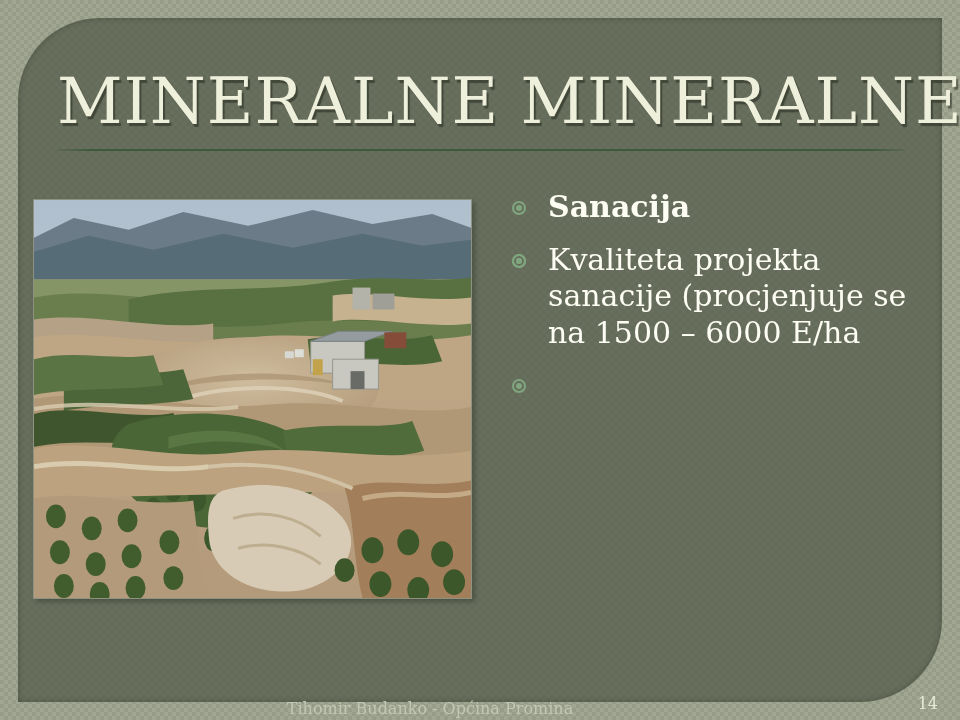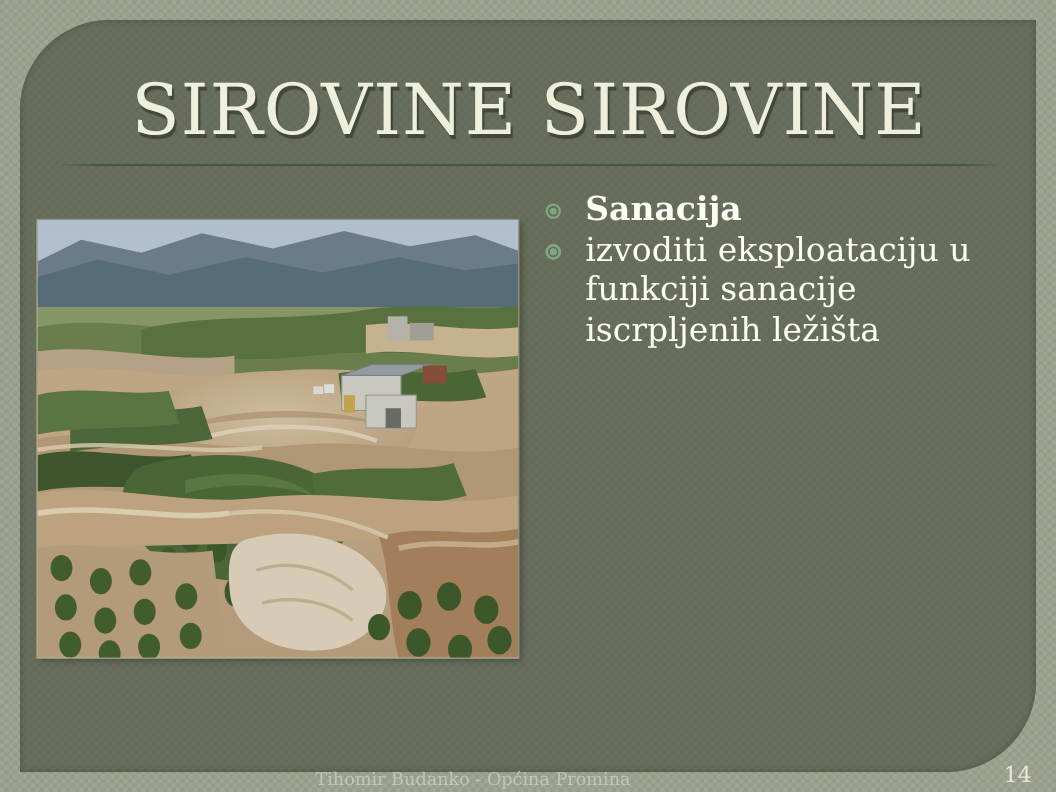--- a/index.html
+++ b/index.html
@@ -89,21 +89,21 @@
     list-style: none;
     margin: 0;
     padding: 0;
   }
   ul.bullets li {
     position: relative;
     padding-left: 38px;
     color: #fdfdf4;
     font-size: 30px;
     line-height: 36.5px;
-    margin: 0;
+    margin: 16px;
   }
   ul.bullets li .bullet-mark {
     position: absolute;
     left: 2px;
     top: 12px;
     width: 14px;
     height: 14px;
     border-radius: 50%;
     border: 2px solid #7fa67e;
     box-sizing: border-box;
@@ -132,33 +132,33 @@
     font-size: 16px;
     line-height: 22px;
     color: #c2c6b4;
     margin-top: 22px;
   }
 
   #page-number {
     position: absolute;
     right: 22px;
     bottom: 4px;
-    font-size: 20px;
+    font-size: 16px;
     line-height: 24px;
     color: #e7e9d6;
   }
 </style>
 </head>
 <body>
 
 <div id="slide">
 
   <div id="panel"></div>
 
-  <div id="title">SIROVINE SIROVINE</div>
+  <div id="title">MINERALNE MINERALNE</div>
   <div id="title-rule"></div>
 
   <div id="photo-frame">
     <svg viewBox="0 0 439 400" preserveAspectRatio="none">
       <defs>
         <linearGradient id="sky" x1="0" y1="0" x2="0" y2="1">
           <stop offset="0%" stop-color="#b6c6d4"></stop>
           <stop offset="100%" stop-color="#cfd8dd"></stop>
         </linearGradient>
         <linearGradient id="soil" x1="0" y1="0" x2="0" y2="1">
@@ -263,24 +263,24 @@
     <ul class="bullets">
       <li class="is-bold gap-after">
         <span class="bullet-mark"></span>
         <span>Sanacija</span>
       </li>
       <li>
         <span class="bullet-mark"></span>
       </li>
       <li>
         <span class="bullet-mark"></span>
+        <span>Kvaliteta projekta sanacije (procjenjuje se na 1500 – 6000 E/ha</span>
       </li>
       <li>
         <span class="bullet-mark"></span>
-        <span>izvoditi eksploataciju u funkciji sanacije iscrpljenih ležišta</span>
       </li>
     </ul>
   </div>
 
   <div id="footer">Tihomir Budanko - Općina Promina</div>
   <div id="page-number">14</div>
 
 </div>
 
 </body></html>

